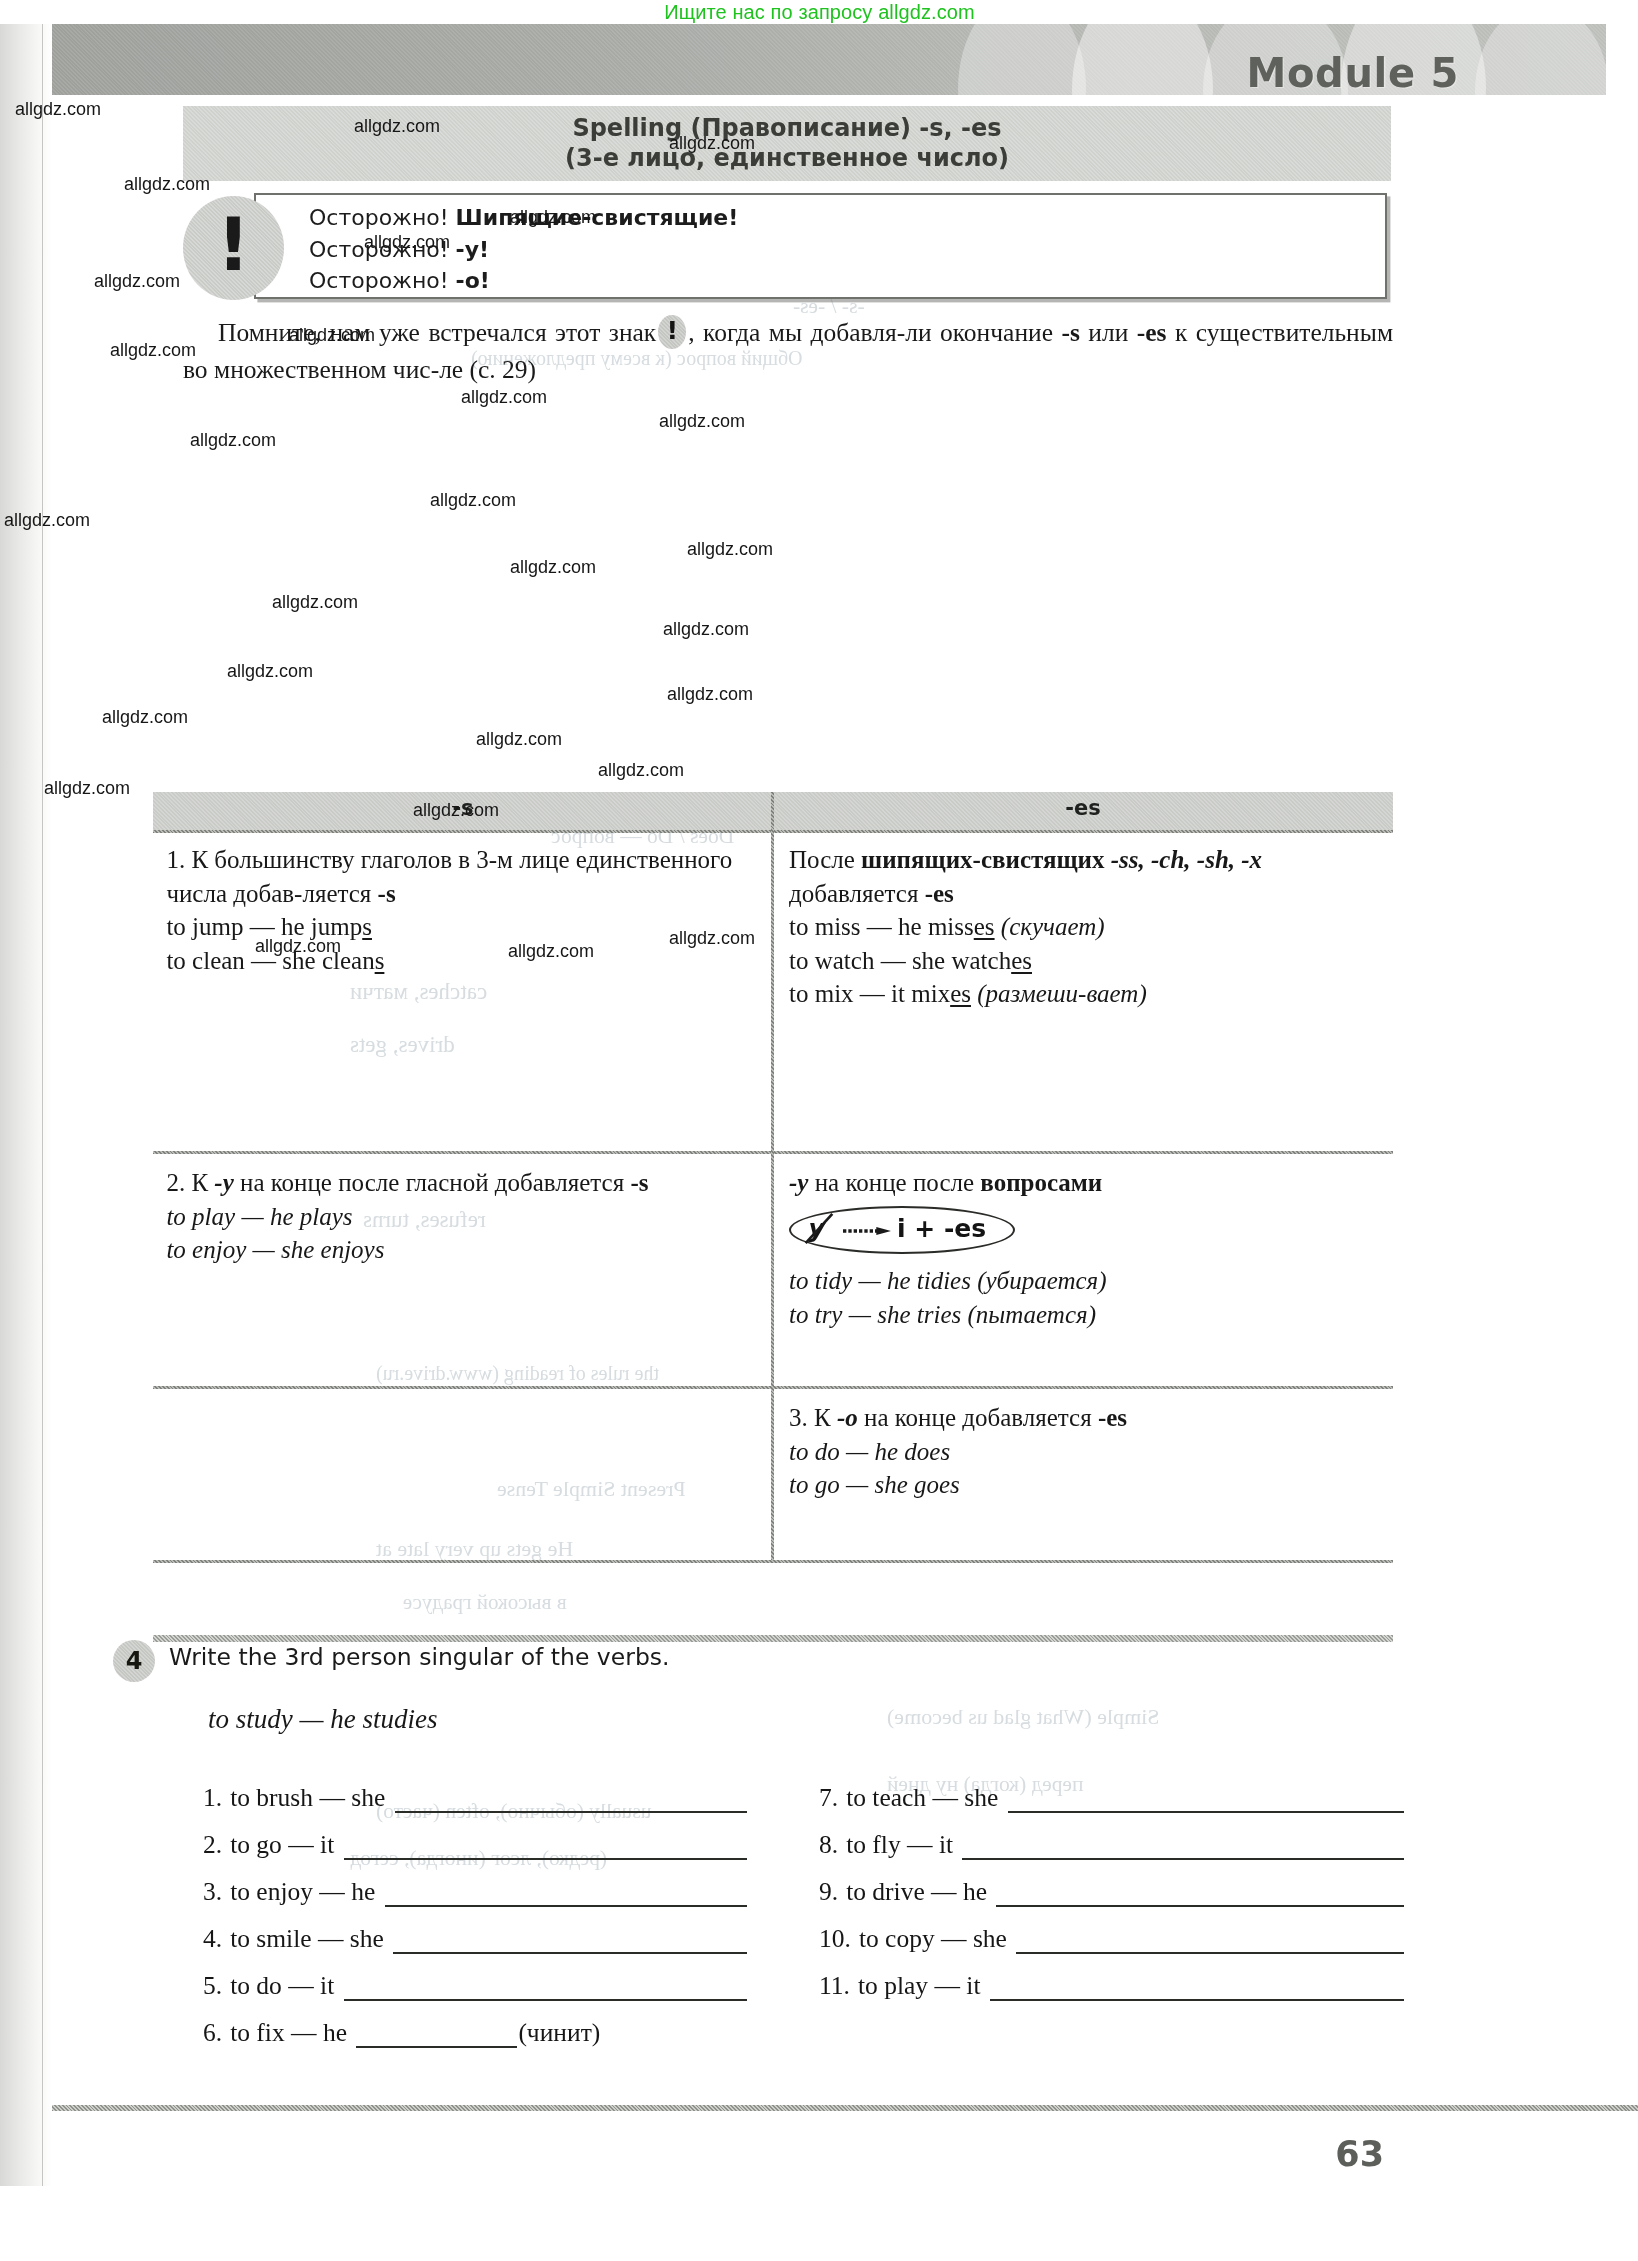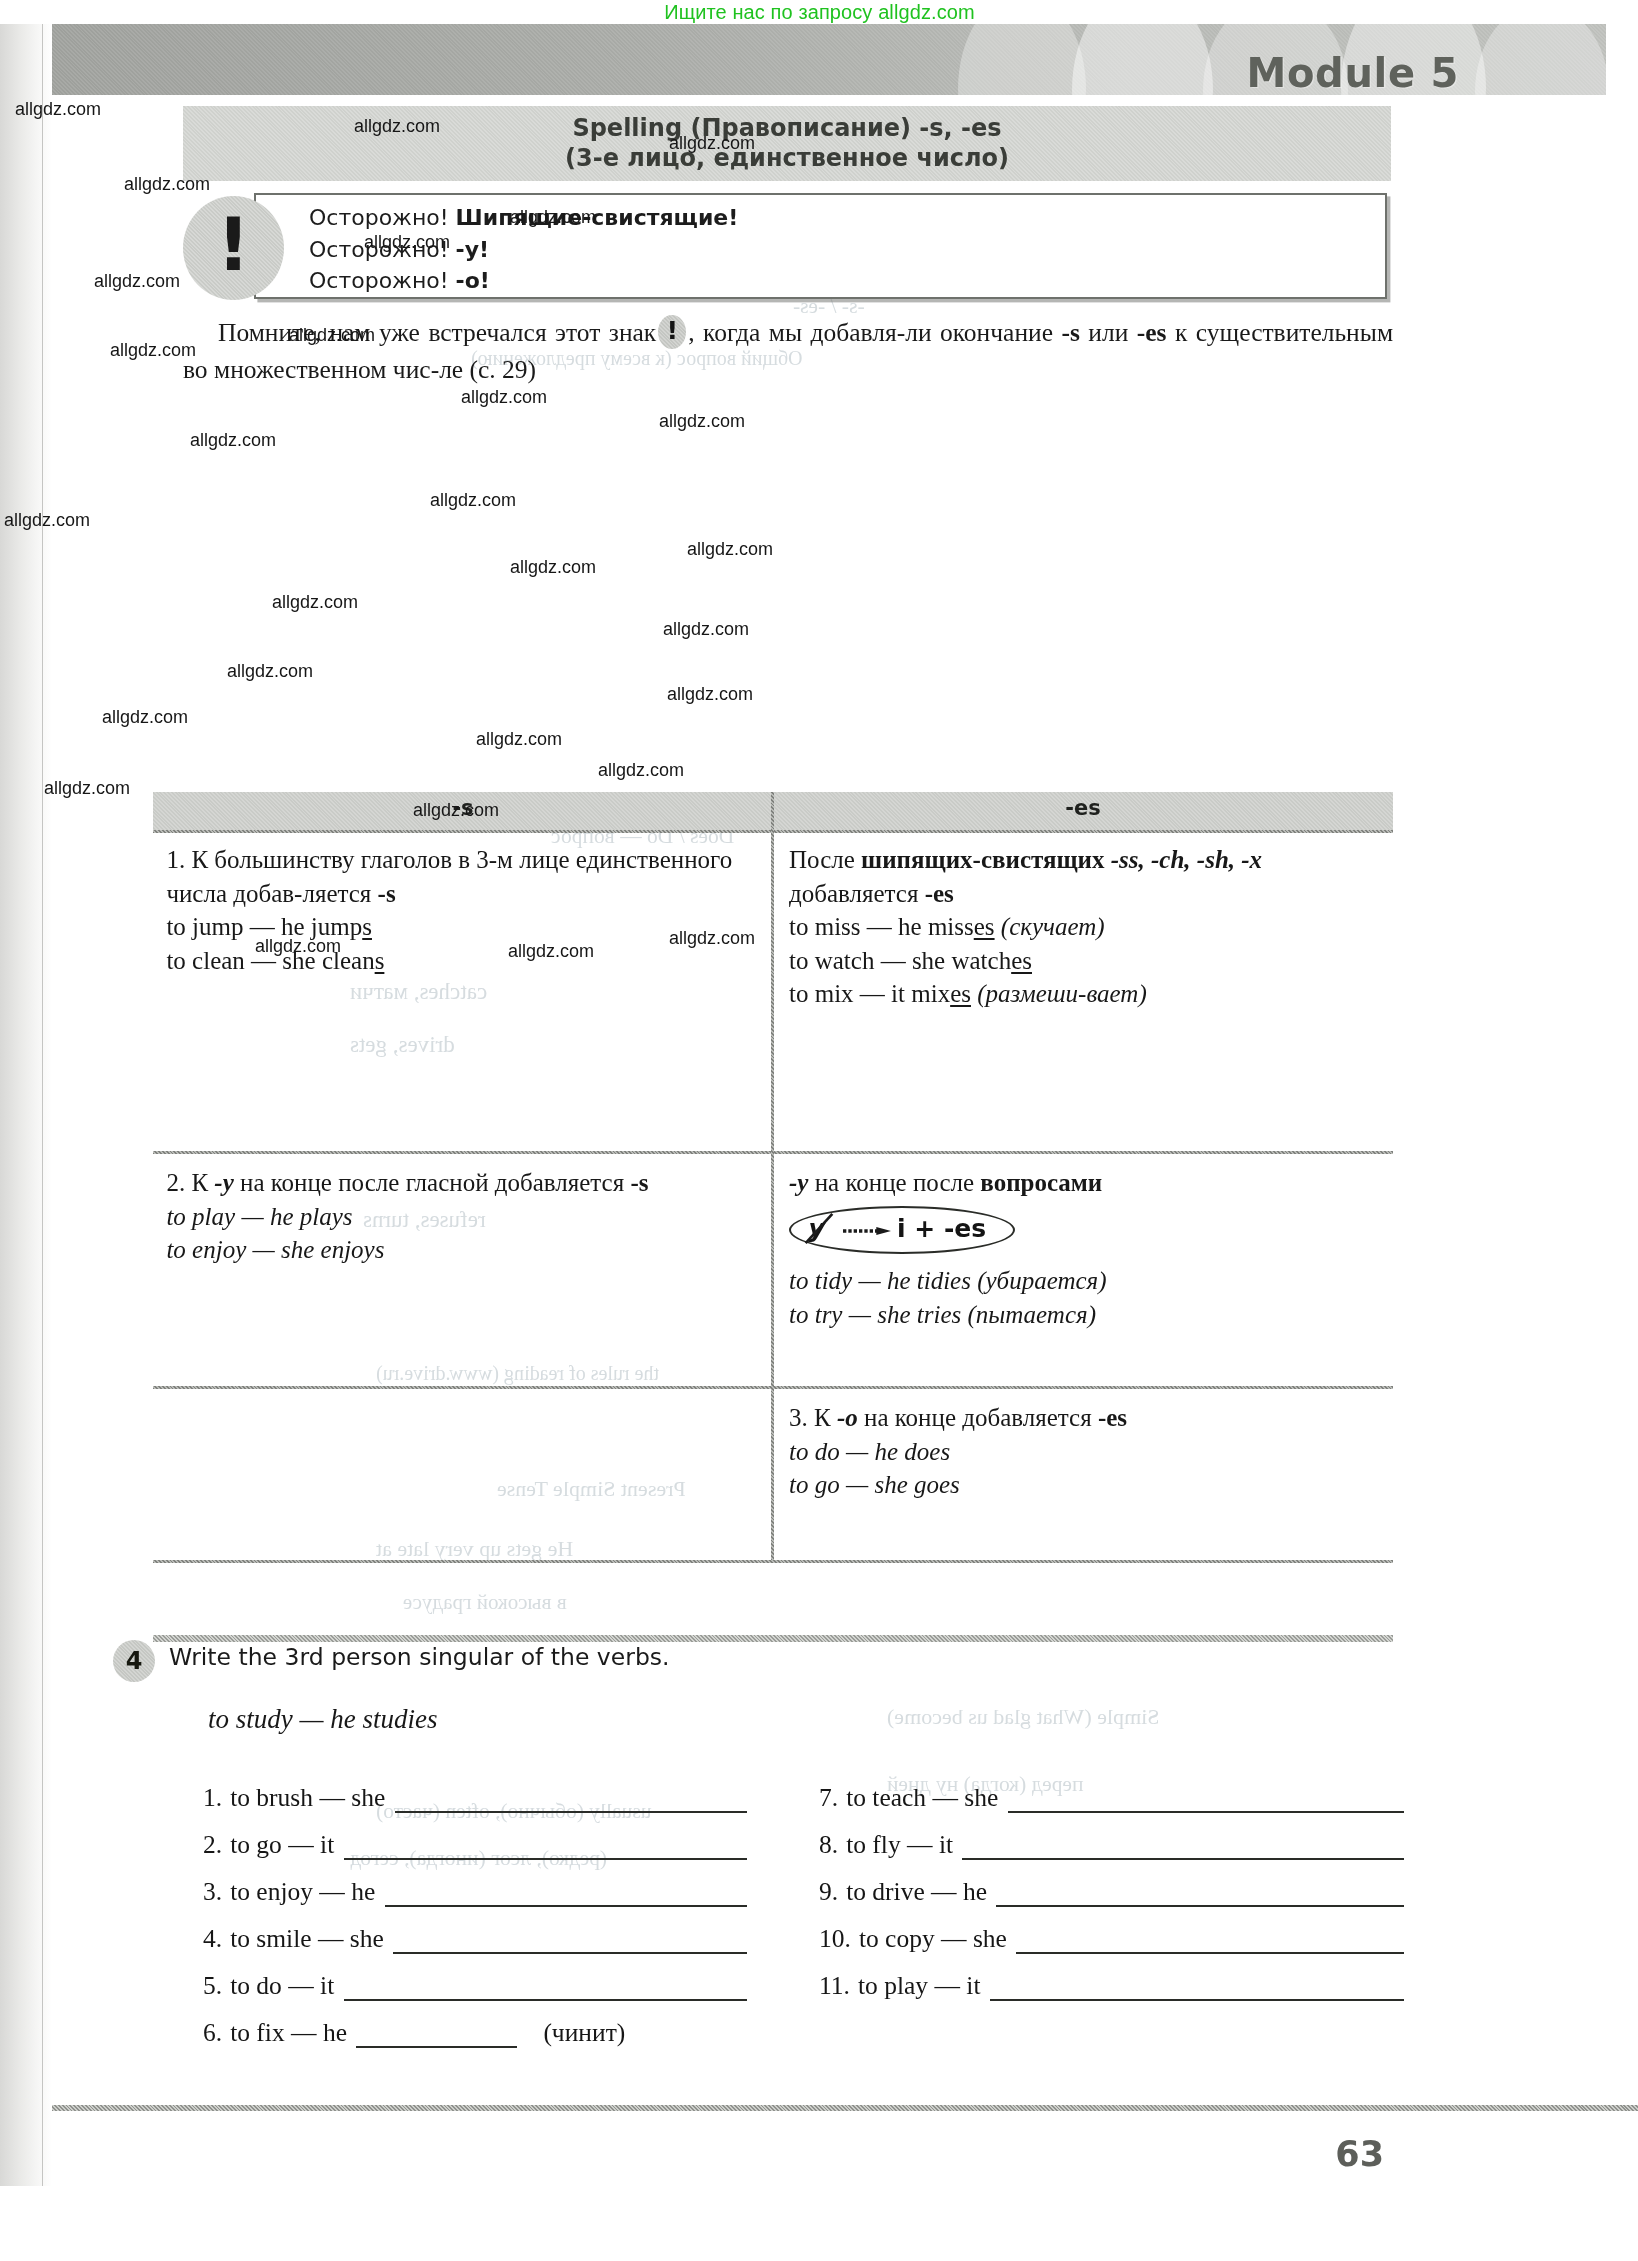--- a/index.html
+++ b/index.html
@@ -275,21 +275,21 @@
   .ex-item .txt { margin-left: 8px; text-align: center; }
   .ex-item .blank {
     display: inline-block;
     border-bottom: 2px solid #2a2c28;
     height: 27px;
     margin-left: 9.4px;
     flex: 1 1 auto;
     min-width: 27px;
   }
   .ex-item .blank.fixed { flex: 0 0 auto; }
-  .ex-item .after { margin-left: 26px; text-align: right; }
+  .ex-item .after { margin-left: 1px; text-align: right; }
 
   
   #bottom-rule {
     position: absolute; left: 52px; top: 2081px;
     width: 1586px; height: 6px;
     background: repeating-linear-gradient(45deg,#8f918d 0 1.3px,#cdcfcb 1.3px 2.7px);
   }
   #page-num {
     position: absolute; right: 255px; top: 2110px;
     font-family: "DejaVu Sans", sans-serif;

